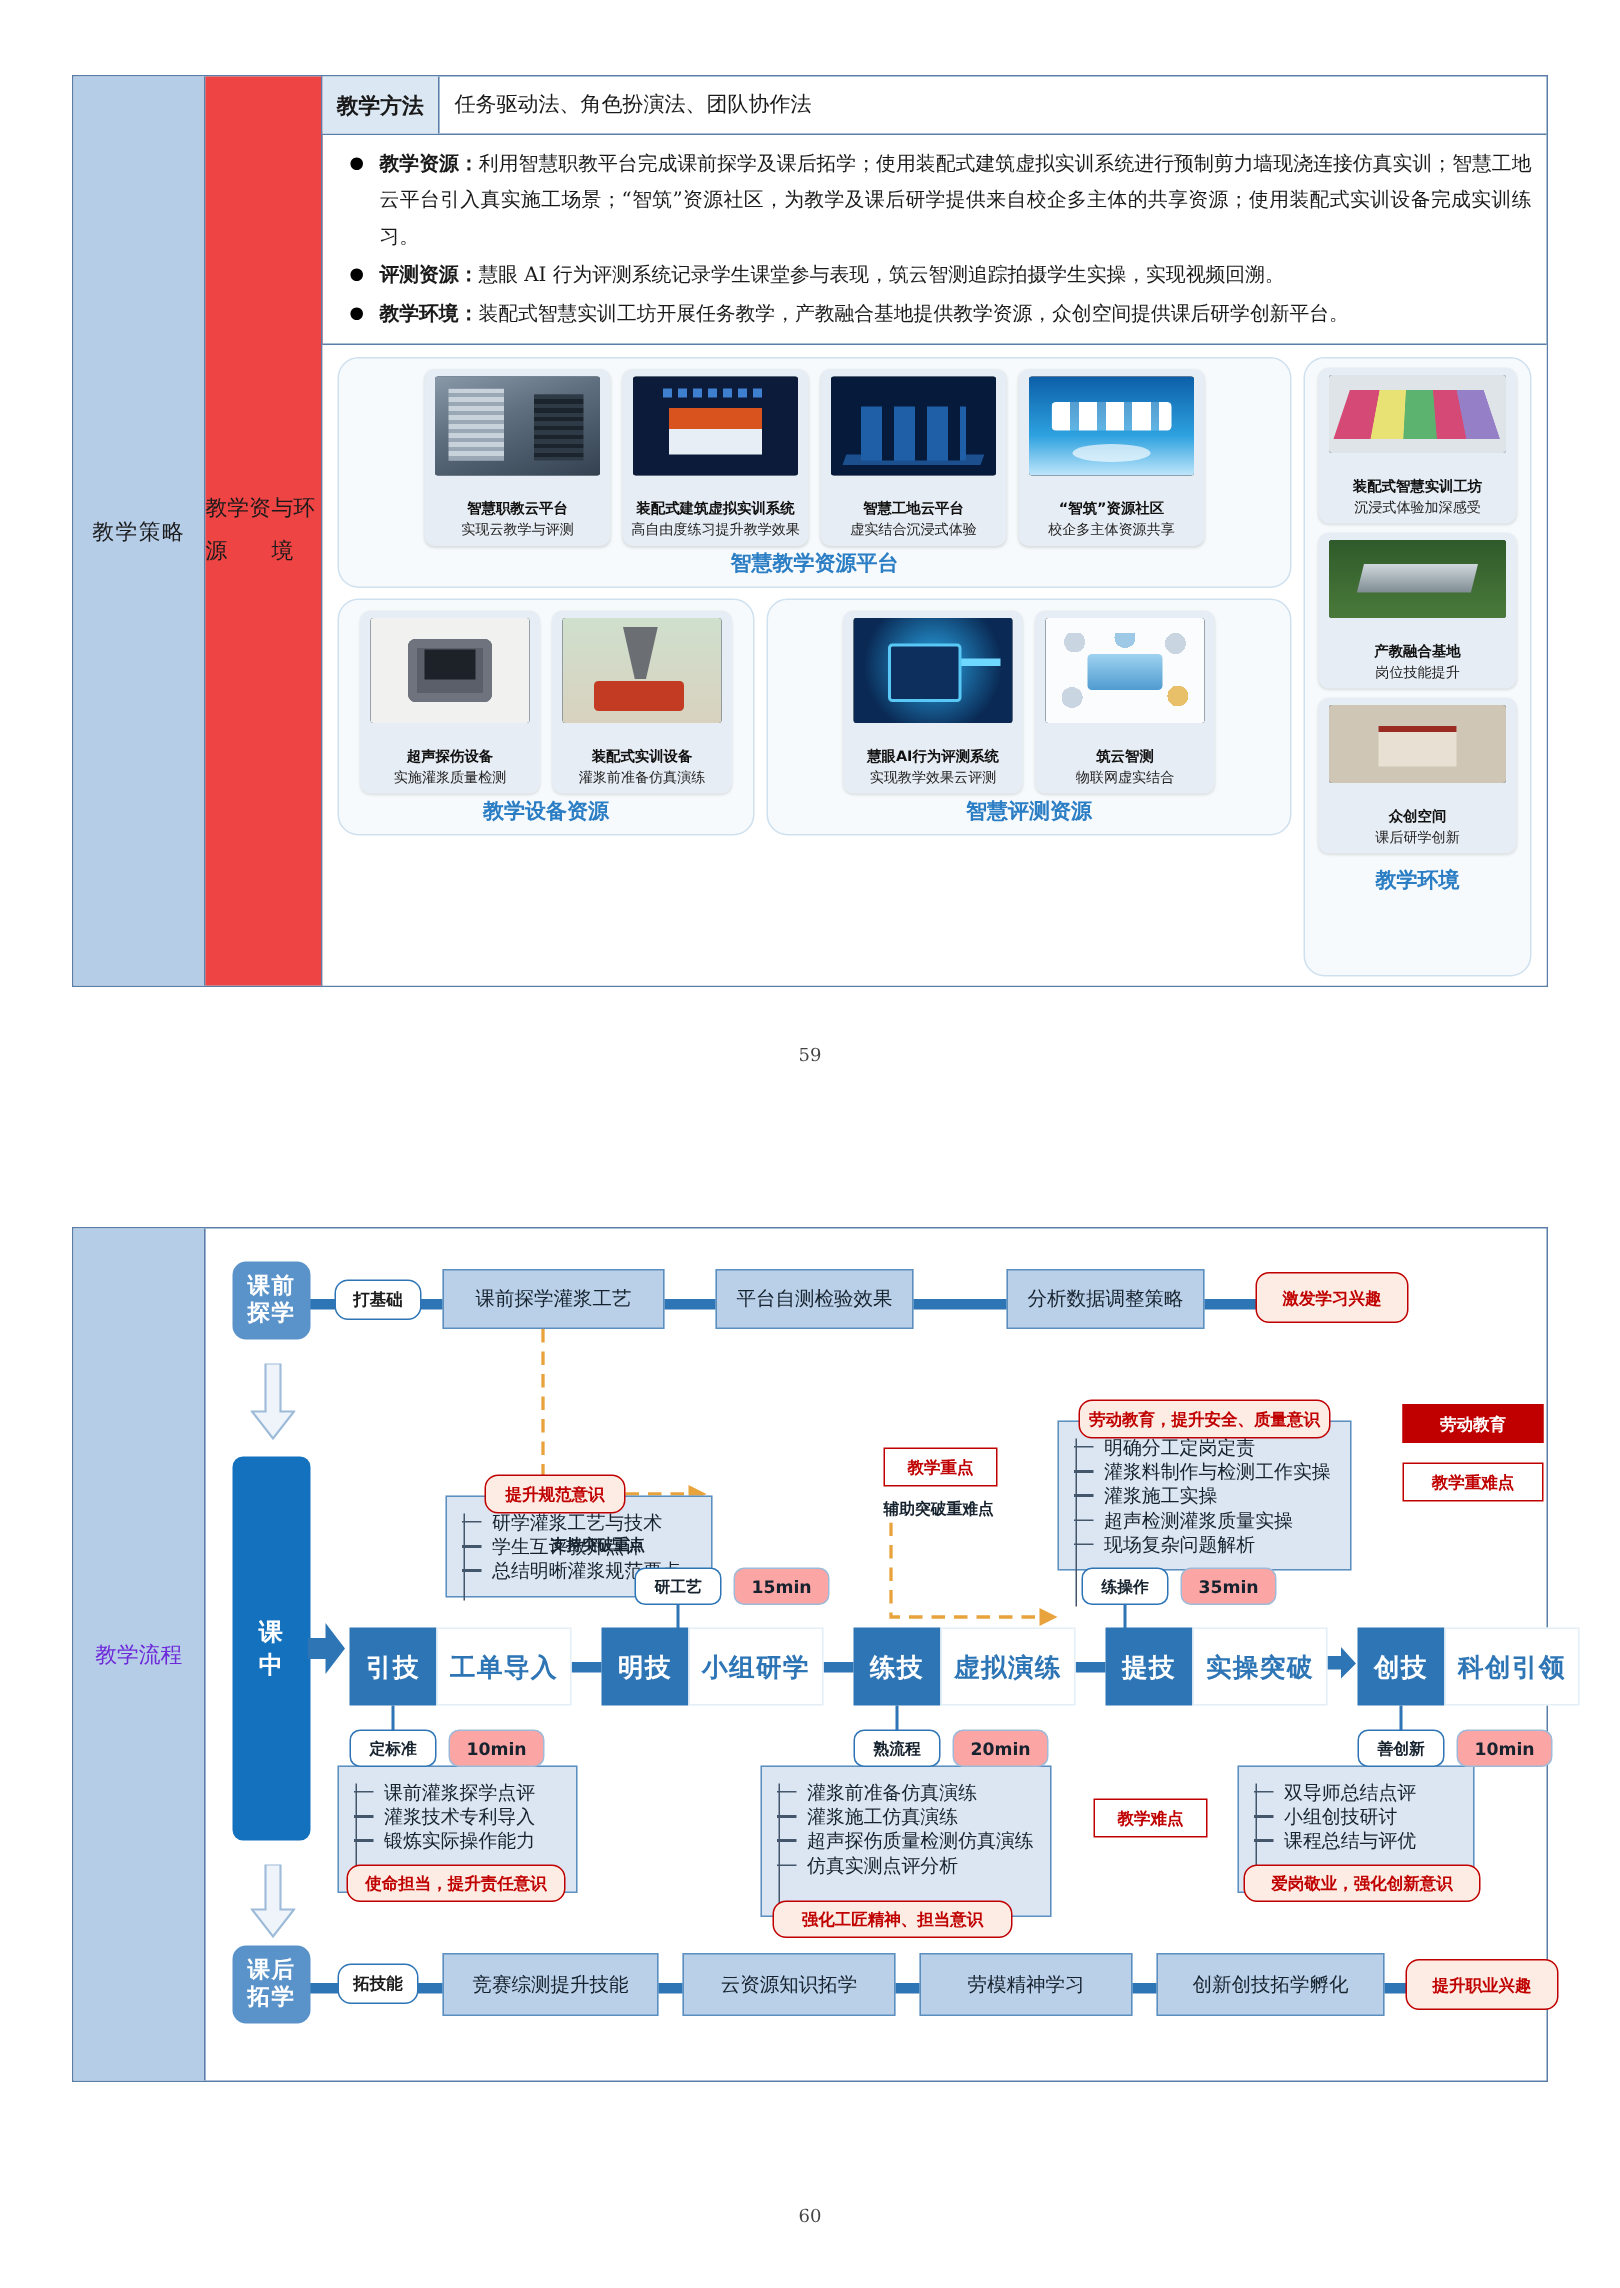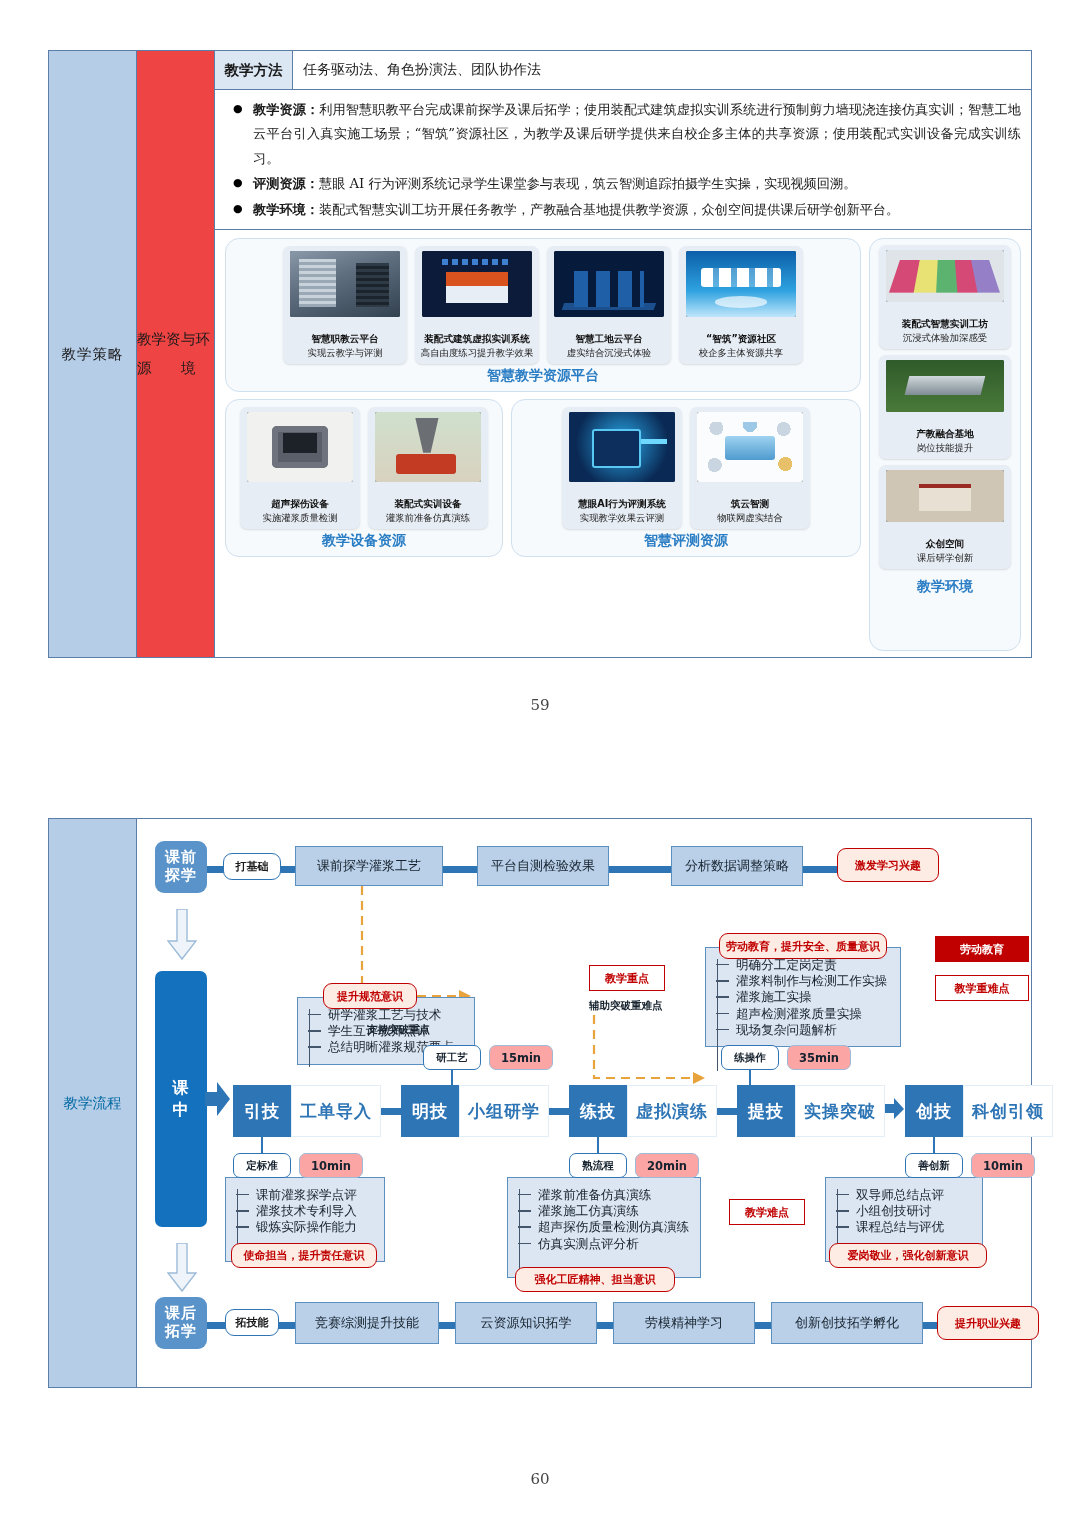--- a/index.html
+++ b/index.html
@@ -163,35 +163,35 @@
   .th-j:after{content:"";position:absolute;left:18%;top:30%;width:64%;height:36%;
     background:linear-gradient(180deg,#cfd8dc,#7f8c93);transform:skewX(-14deg);}
   .th-k { background:#cfc6b5; }
   .th-k:after{content:"";position:absolute;left:28%;top:26%;width:44%;height:44%;
     background:#e8e0d2;border-top:4px solid #9a2b22;}
   .th-k:before{content:"";position:absolute;left:40%;top:44%;width:20%;height:22%;
     background:#c9a23a;border-radius:50% 50% 40% 40%;}
 
   .pgnum {
     position:absolute; width:100%; text-align:center;
-    font-size:15px; color:#444;
+    font-size:12px; color:#444;
     font-family:"DejaVu Serif","Liberation Serif",serif;
   }
 
   
   .flow {
     position:absolute; left:48px; top:818px;
     width:984px; height:570px;
     border:1px solid #5b7ea8;
     display:flex; background:#fff;
   }
   .flow-label {
     width:88px; background:#b6cde8; border-right:1px solid #5b7ea8;
     display:flex; align-items:center; justify-content:center;
-    font-size:14.5px; color:#0369a1;
+    font-size:14.5px; color:#6d28d9;
     font-family:"DejaVu Serif","Liberation Serif",serif;
   }
   .flow-canvas { flex:1; position:relative; }
 
   .stage {
     position:absolute; background:#5a93c9; color:#fff; border-radius:9px;
     display:flex; flex-direction:column; align-items:center; justify-content:center;
     font-weight:bold; font-size:15px; line-height:1.18; letter-spacing:1px;
   }
   .stage-mid {

